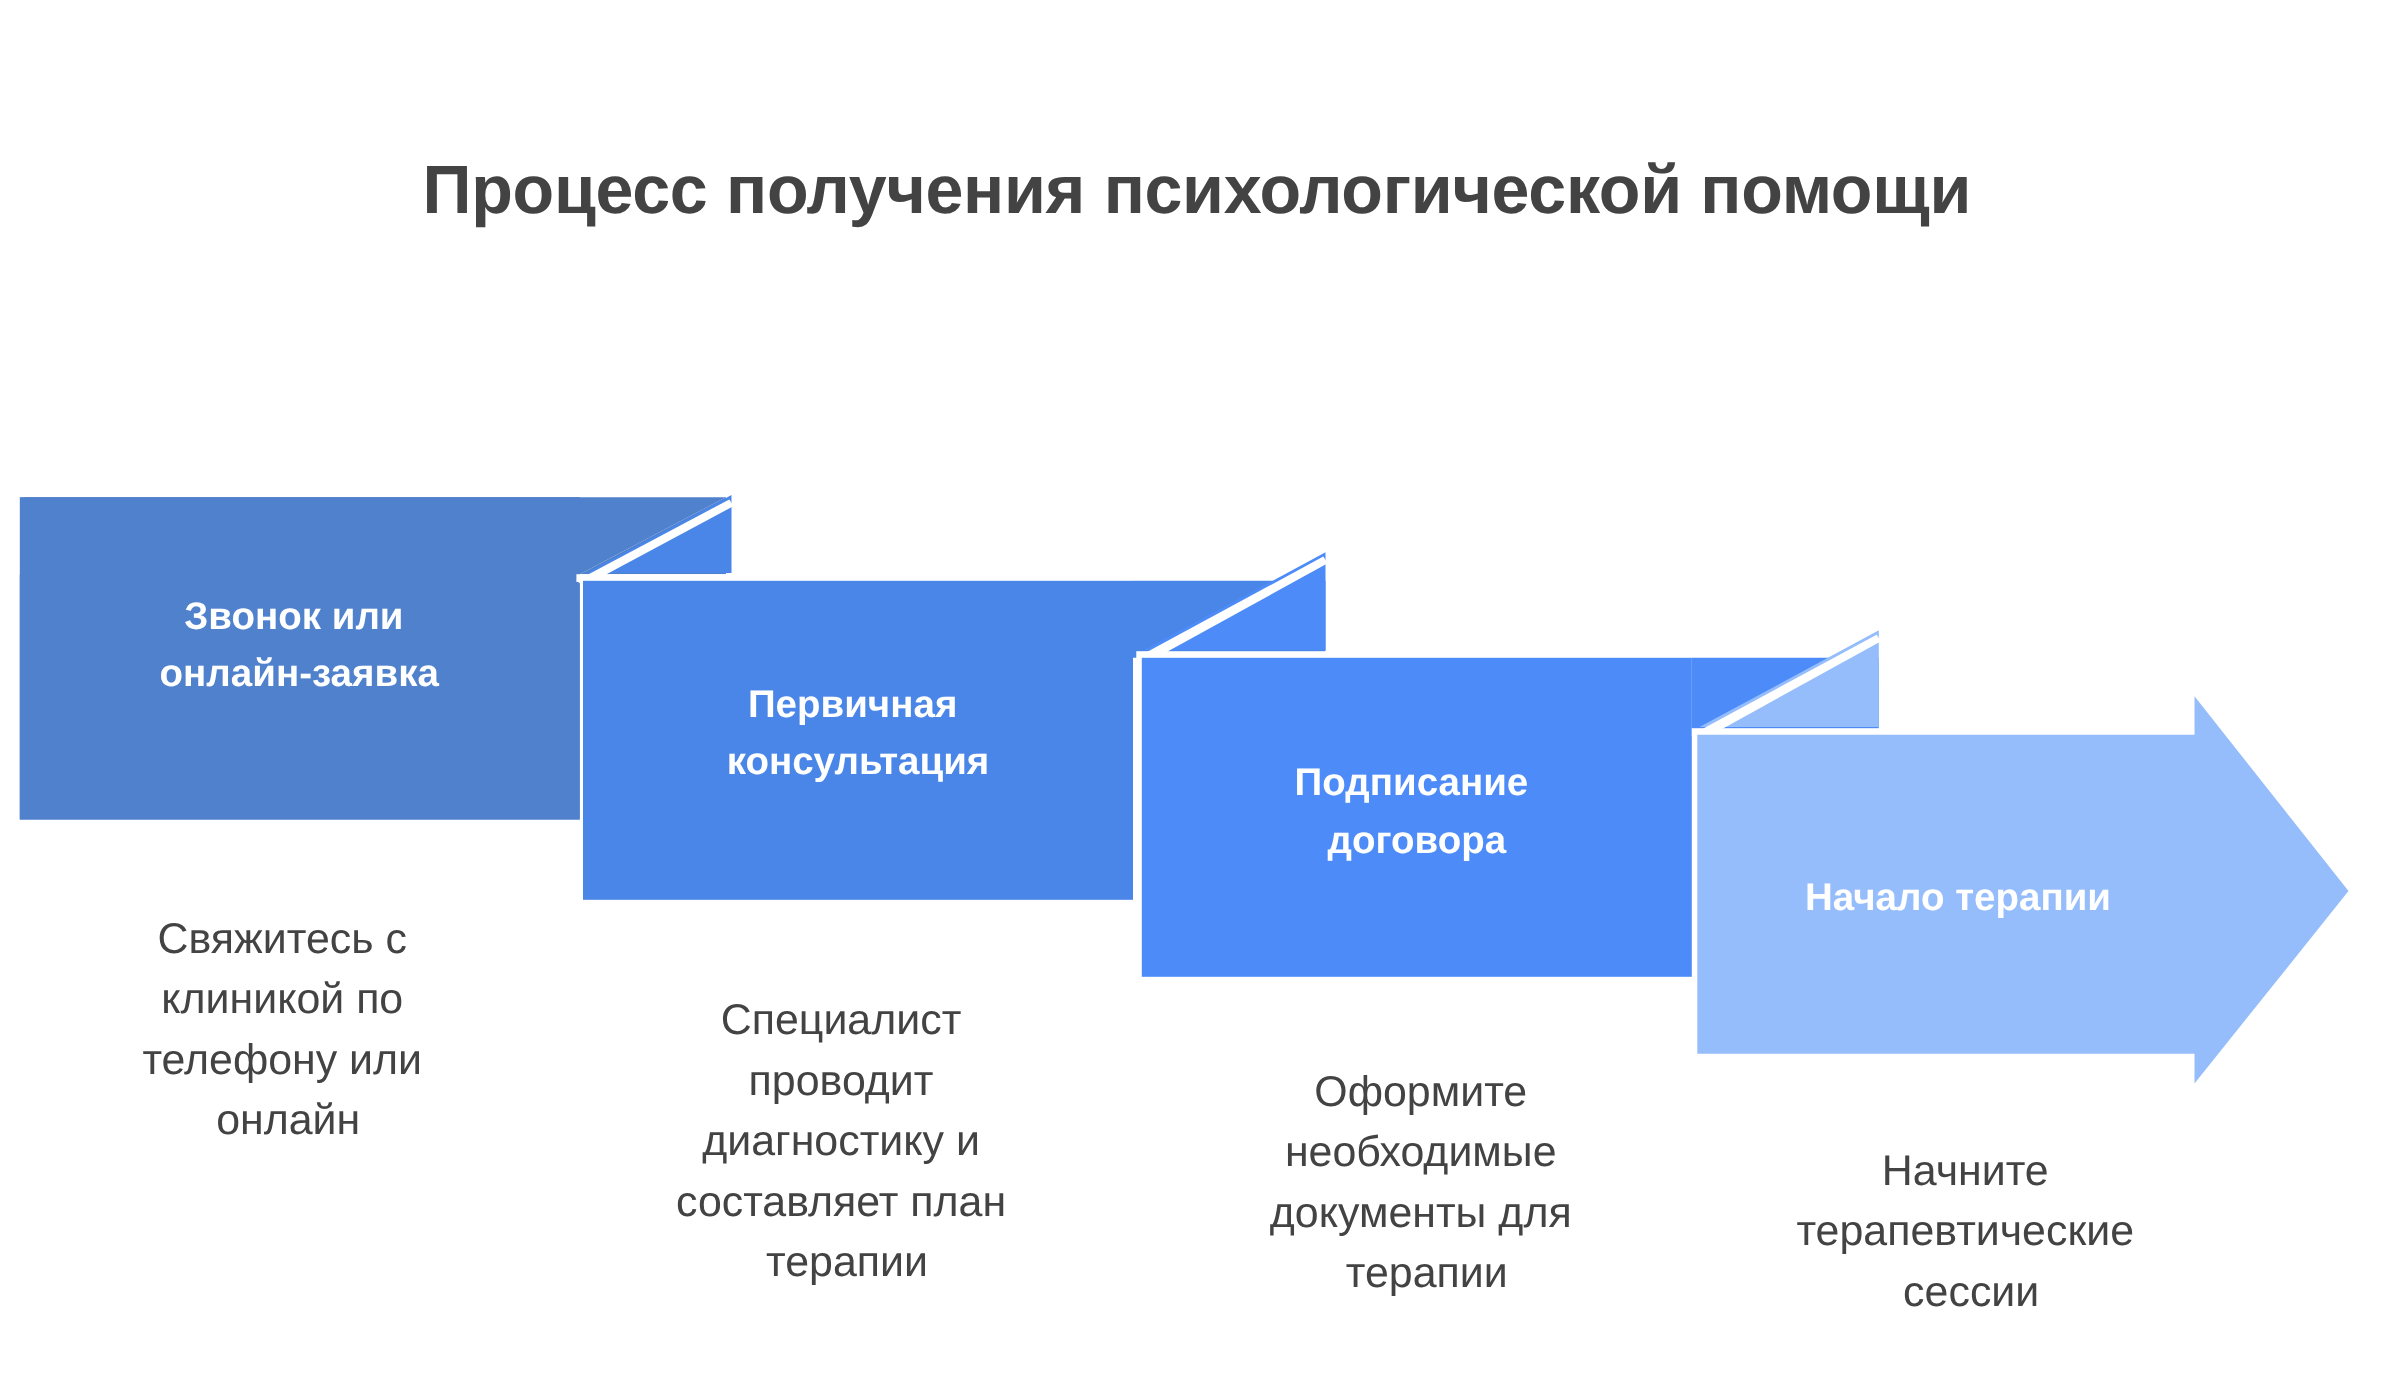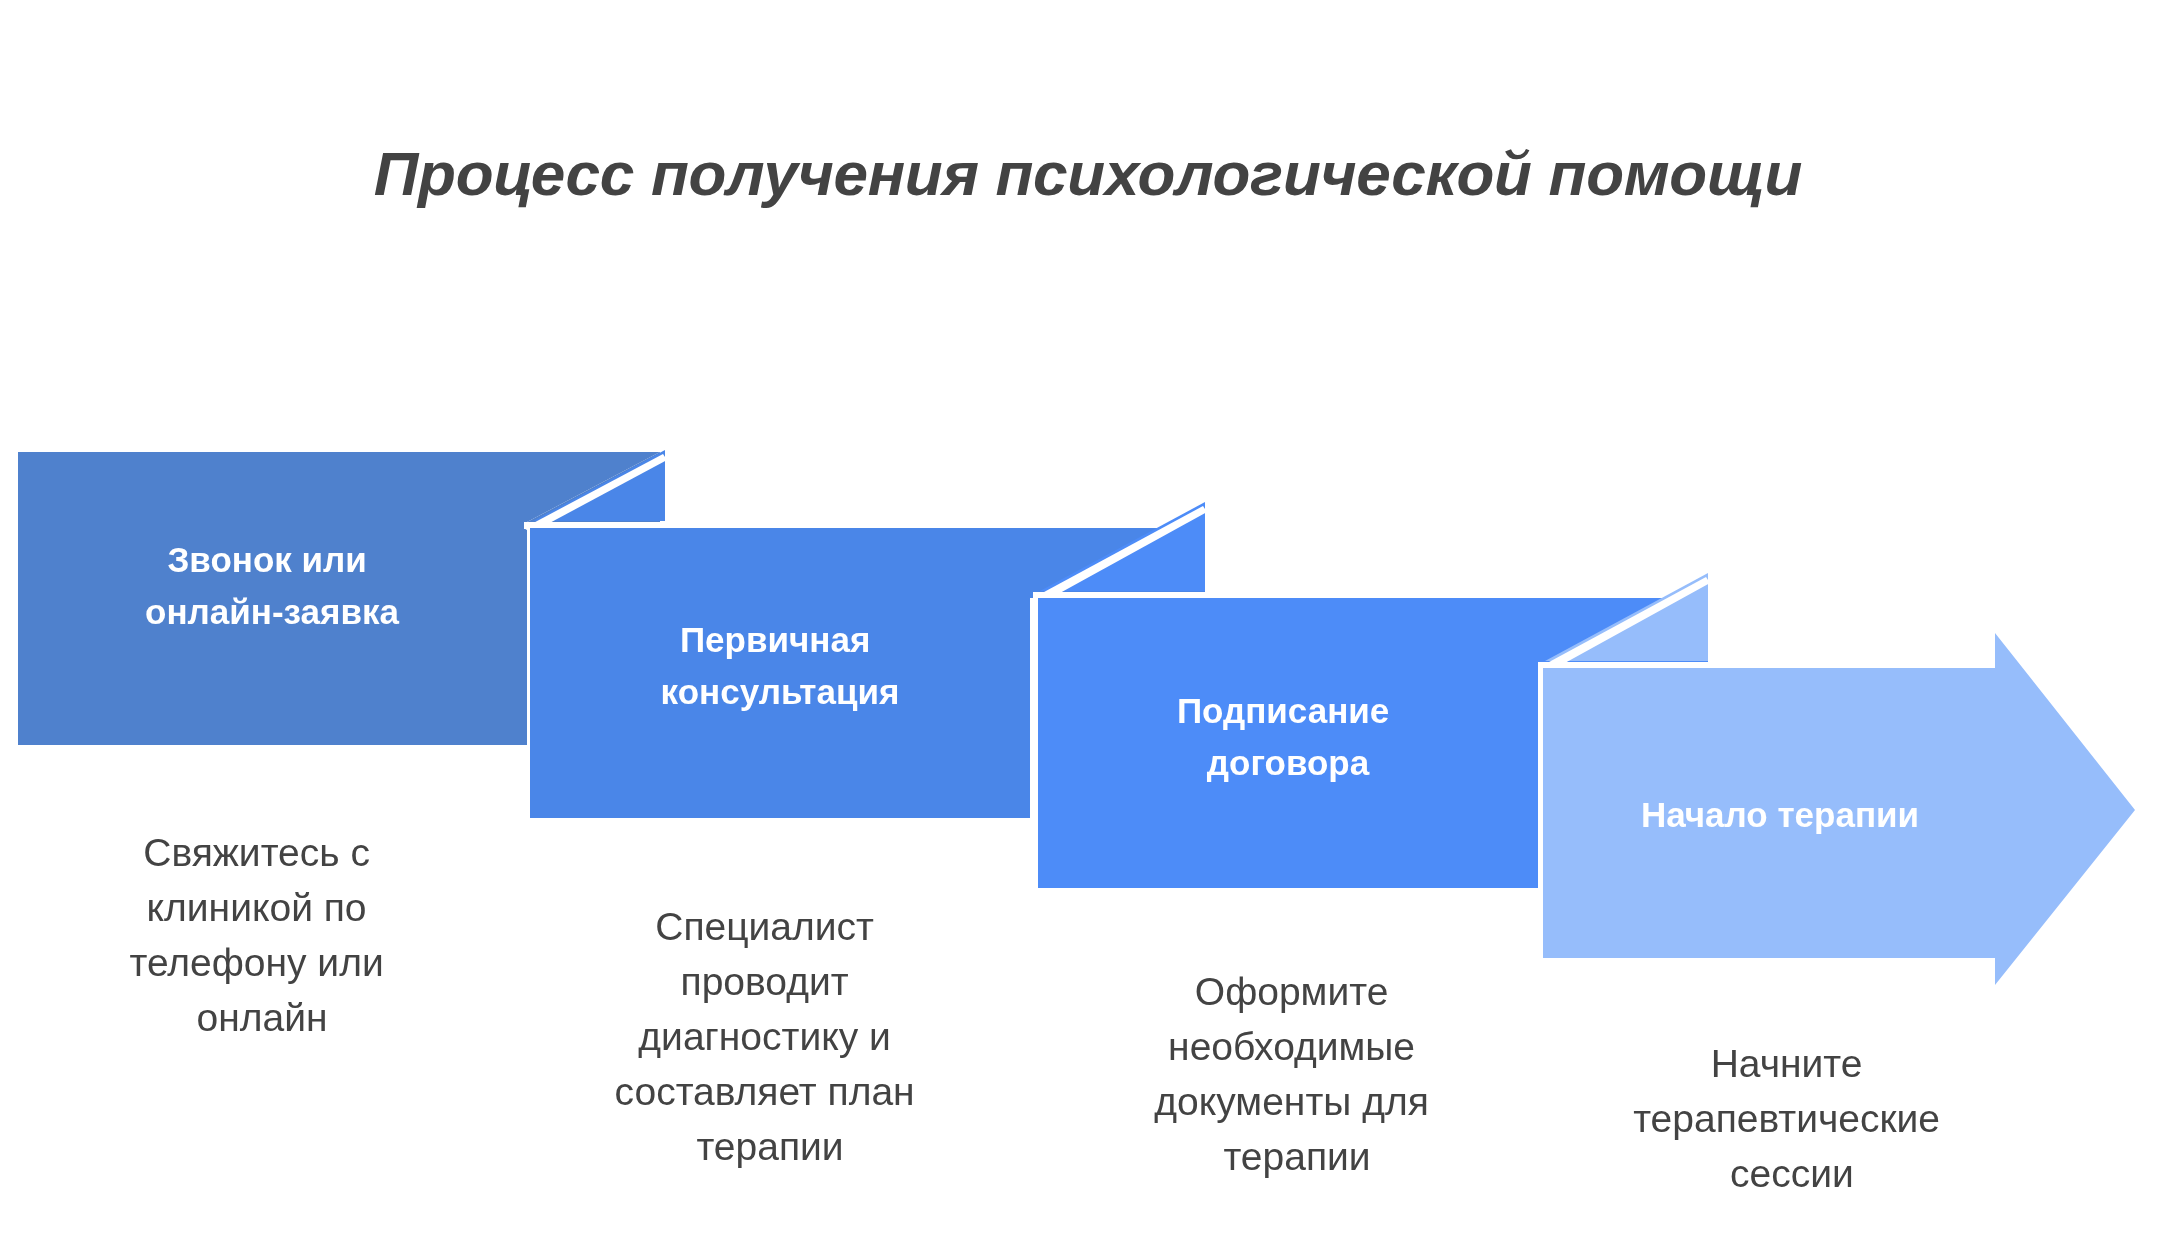--- a/index.html
+++ b/index.html
@@ -26,21 +26,20 @@
     position: absolute;
     left: 0;
     top: 138px;
     width: 2176px;
     text-align: center;
     font-size: 62px;
     font-weight: bold;
     color: #434343;
     letter-spacing: -0.3px;
     white-space: nowrap;
-    font-style: italic;
   }
   #diagram-svg {
     position: absolute;
     left: 0; top: 0;
     width: 2176px;
     height: 1256px;
   }
   .step-title {
     font-family: "Liberation Sans", sans-serif;
     font-weight: bold;

